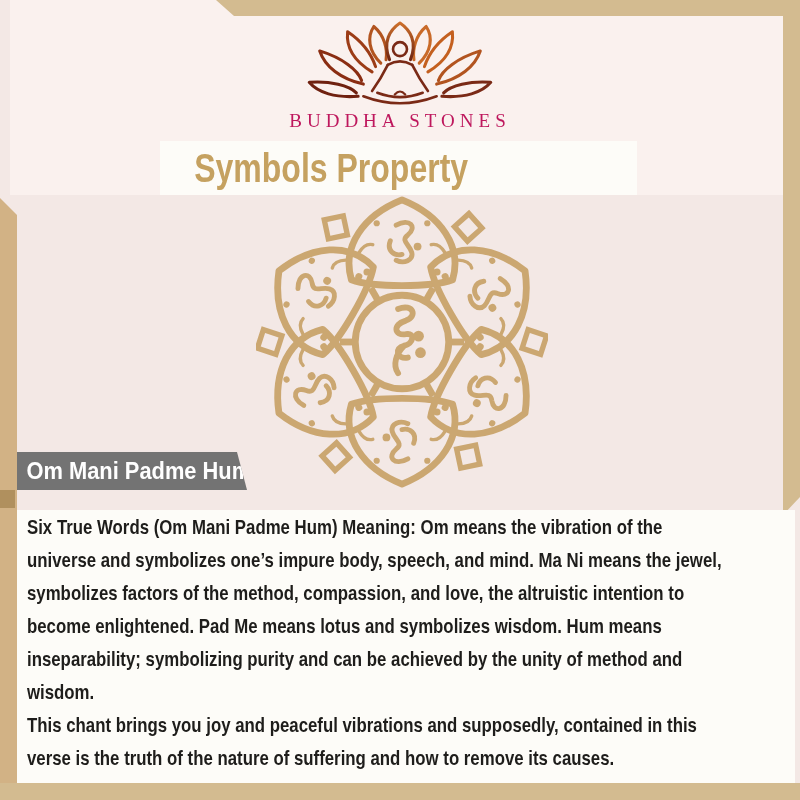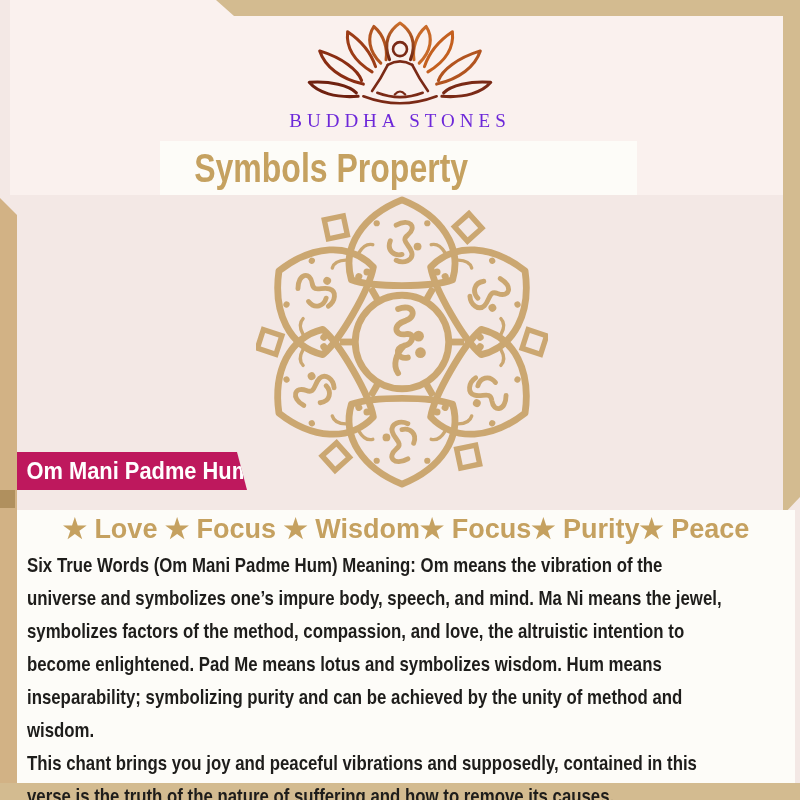--- a/index.html
+++ b/index.html
@@ -18,30 +18,30 @@
   .band-right{left:783px;top:0;width:17px;height:515px;background:#d3bb90;
     clip-path:polygon(0 0,100% 0,100% 96.5%,0 100%);}
   .band-left{left:0;top:198px;width:17px;height:602px;background:#d2b285;
     clip-path:polygon(0 0,100% 17px,100% 100%,0 100%);}
   .band-bottom{left:0;top:783px;width:800px;height:17px;background:#d3bb90;}
   .dark-block{left:0;top:490px;width:15px;height:18px;background:#b0905e;}
   
   .logo-wrap{left:290px;top:16px;width:220px;height:96px;}
   .brand-name{left:0;top:110px;width:800px;text-align:center;
     font-family:"Liberation Serif", serif;font-size:19px;letter-spacing:5px;
-    color:#6d28d9;}
+    color:#be185d;}
   
   .title-band{left:160px;top:141px;width:477px;height:54px;background:#fdfcf8;
     display:flex;align-items:center;}
   .title-text{font-size:40px;font-weight:700;color:#c5a160;
     transform:scaleX(.8);transform-origin:center;white-space:nowrap;}
   
   .mandala-wrap{left:256px;top:196px;width:292px;height:292px;}
   
-  .ribbon{left:17px;top:452px;width:230px;height:38px;background:#be185d;
+  .ribbon{left:17px;top:452px;width:230px;height:38px;background:#737373;
     clip-path:polygon(0 0,calc(100% - 10px) 0,100% 100%,0 100%);
     display:flex;align-items:center;}
   .ribbon-text{color:#ffffff;font-size:23px;font-weight:700;padding-left:10px;
     transform:scaleX(.95);transform-origin:left;white-space:nowrap;}
   
   .text-panel{left:17px;top:510px;width:778px;height:273px;background:#fdfcf8;}
   .stars-line{height:38px;display:flex;align-items:center;justify-content:center;
     font-size:27px;font-weight:700;color:#c5a160;white-space:nowrap;}
   .body-lines{padding:0 0 0 10px;}
   .body-line{font-size:21px;font-weight:700;color:#1e1d1b;line-height:33px;
@@ -142,21 +142,20 @@
     <circle cx="17" cy="-6" r="5.5" fill="#cba771"></circle>
     <circle cx="19" cy="11" r="5.5" fill="#cba771"></circle>
   </svg>
 </div>
 
 <div class="abs ribbon">
   <div class="ribbon-text">Om Mani Padme Hum</div>
 </div>
 
 <div class="abs text-panel">
-  <div class="stars-line">★ Love ★ Focus ★ Wisdom★ Focus★ Purity★ Peace</div>
   <div class="body-lines">
     <div class="body-line">Six True Words (Om Mani Padme Hum) Meaning: Om means the vibration of the</div>
     <div class="body-line">universe and symbolizes one’s impure body, speech, and mind. Ma Ni means the jewel,</div>
     <div class="body-line">symbolizes factors of the method, compassion, and love, the altruistic intention to</div>
     <div class="body-line">become enlightened. Pad Me means lotus and symbolizes wisdom. Hum means</div>
     <div class="body-line">inseparability; symbolizing purity and can be achieved by the unity of method and</div>
     <div class="body-line">wisdom.</div>
     <div class="body-line">This chant brings you joy and peaceful vibrations and supposedly, contained in this</div>
     <div class="body-line">verse is the truth of the nature of suffering and how to remove its causes.</div>
   </div>

